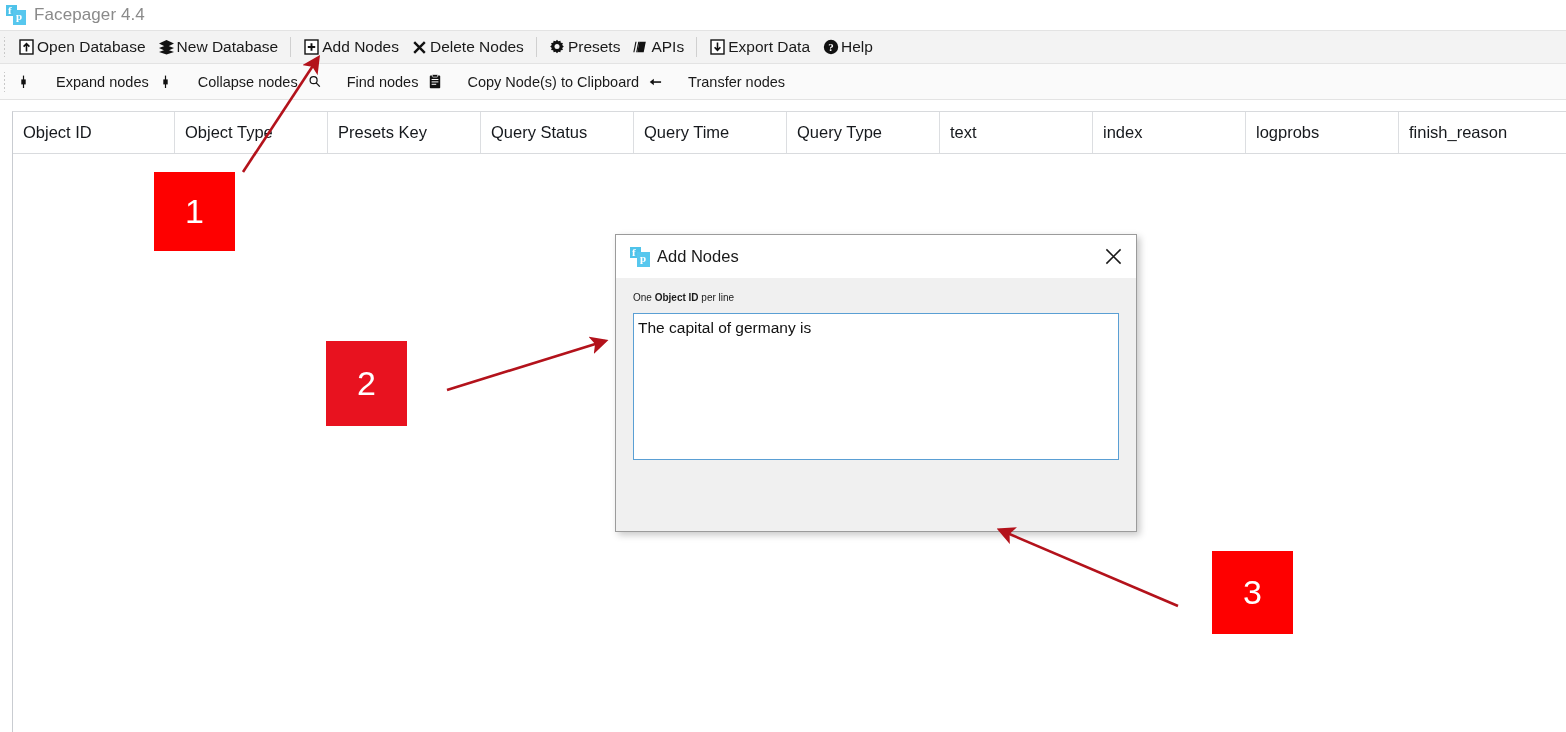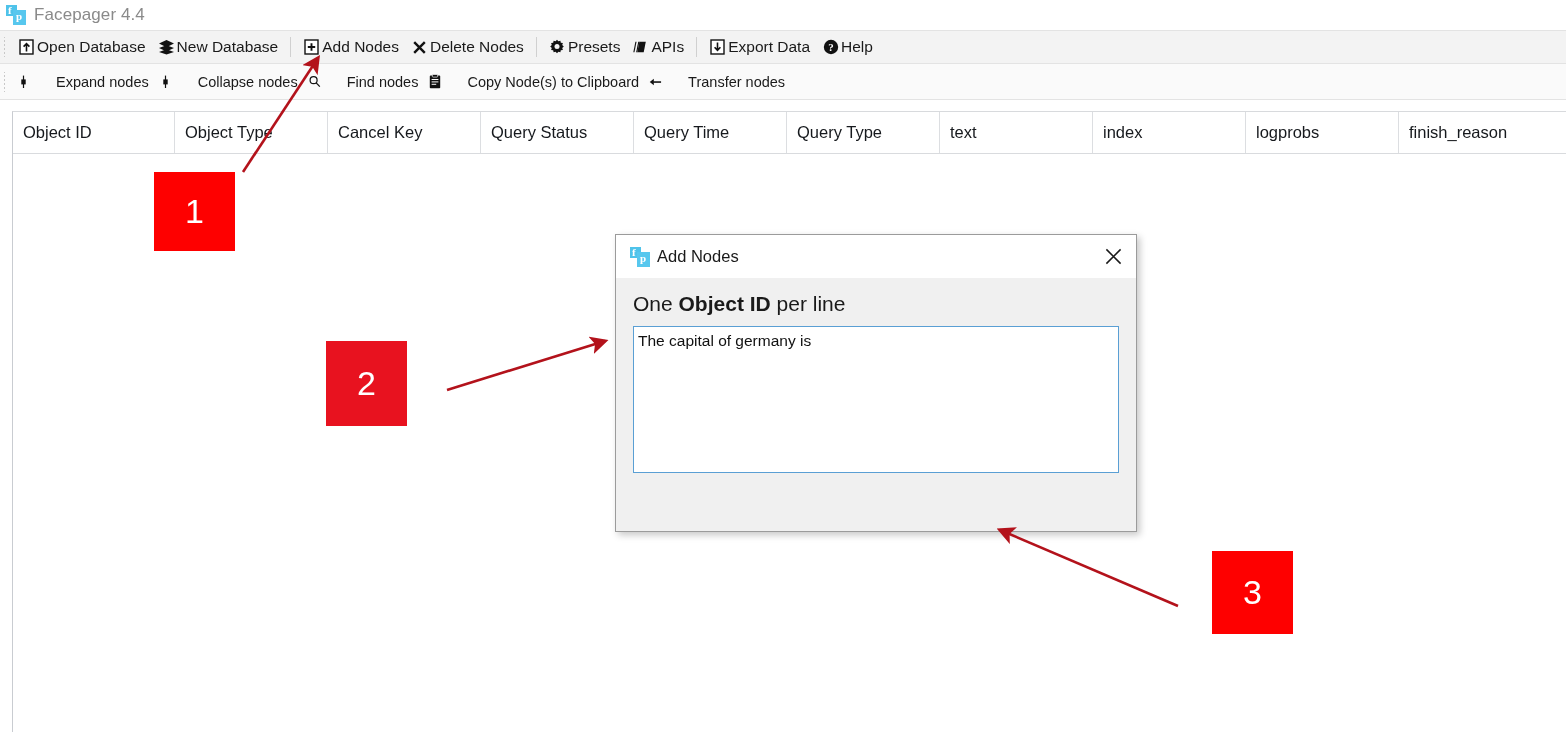--- a/index.html
+++ b/index.html
@@ -173,21 +173,21 @@
   .dlg-close {
     width: 46px; height: 42px;
     display: flex; align-items: center; justify-content: center;
     cursor: default;
   }
   .dlg-close svg { display: block; }
   .dlg-body {
     padding: 14px 17px 0 17px;
   }
   .dlg-label {
-    font-size: 21px;
+    font-size: 10px;
     color: #1a1a1a;
     margin-bottom: 10px;
     cursor: default;
   }
   .dlg-label b { font-weight: bold; }
   .dlg-textarea {
     width: 100%;
     height: 147px;
     background: #ffffff;
     border: 1px solid #5a9fd4;
@@ -402,21 +402,21 @@
       </svg>
     </span>
     <span>Transfer nodes</span>
   </div>
 </div>
 
 <div class="table-wrap">
   <div class="thead" id="thead">
       <div class="th" style="width: 162px;">Object ID</div>
       <div class="th" style="width: 153px;">Object Type</div>
-      <div class="th" style="width: 153px;">Cancel Key</div>
+      <div class="th" style="width: 153px;">Presets Key</div>
       <div class="th" style="width: 153px;">Query Status</div>
       <div class="th" style="width: 153px;">Query Time</div>
       <div class="th" style="width: 153px;">Query Type</div>
       <div class="th" style="width: 153px;">text</div>
       <div class="th" style="width: 153px;">index</div>
       <div class="th" style="width: 153px;">logprobs</div>
       <div class="th" style="width: 165px;">finish_reason</div>
     </div>
   <div class="tbody" id="tbody"></div>
 </div>

